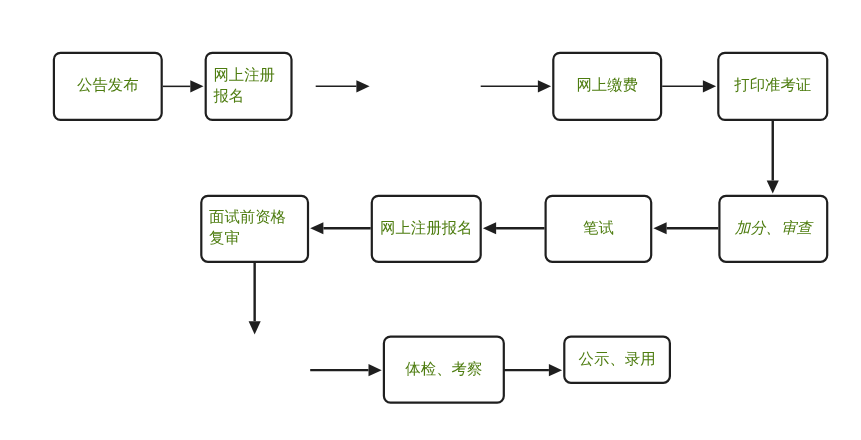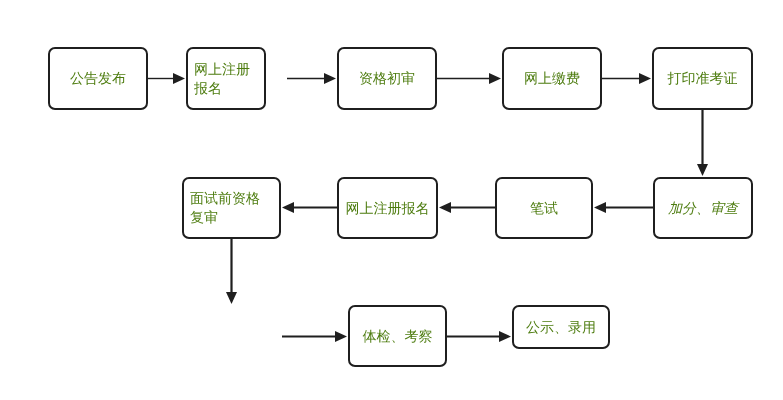--- a/index.html
+++ b/index.html
@@ -38,21 +38,21 @@
   .n0  { left: 48px;  top: 47px;  width: 100px; height: 63px; }
   .n1  { left: 186px; top: 47px;  width: 80px; height: 63px; }
   .n2  { left: 337px; top: 47px;  width: 100px; height: 63px; }
   .n3  { left: 502px; top: 47px;  width: 100px; height: 63px; }
   .n4  { left: 652px; top: 47px;  width: 101px; height: 63px; }
   .n5  { left: 653px; top: 177px; width: 100px; height: 62px; font-style: italic; }
   .n6  { left: 495px; top: 177px; width: 98px;  height: 62px; }
   .n7  { left: 337px; top: 177px; width: 101px; height: 62px; }
   .n8  { left: 182px; top: 177px; width: 99px;  height: 62px; }
   .n9  { left: 183px; top: 305px; width: 99px;  height: 64px; }
-  .n10 { left: 348px; top: 305px; width: 99px;  height: 62px; }
+  .n10 { left: 348px; top: 305px; width: 111px;  height: 62px; }
   .n11 { left: 512px; top: 305px; width: 98px;  height: 44px; }
   .arrows {
     position: absolute;
     left: 0; top: 0;
     width: 783px;
     height: 400px;
     pointer-events: none;
   }
   .arrows line { stroke: #1f1f1f; }
   .arrows polygon { fill: #1f1f1f; }
@@ -115,23 +115,20 @@
       <polygon points="511,336.5 499,331 499,342"></polygon>
     </g>
   </svg>
 
   <div class="node n0">
     <span class="lbl">公告发布</span>
   </div>
   <div class="node n1">
     <span class="lbl">网上注册报名</span>
   </div>
-  <div class="node n2">
-    <span class="lbl">资格初审</span>
-  </div>
   <div class="node n3">
     <span class="lbl">网上缴费</span>
   </div>
   <div class="node n4">
     <span class="lbl">打印准考证</span>
   </div>
   <div class="node n5">
     <span class="lbl">加分、审查</span>
   </div>
   <div class="node n6">

